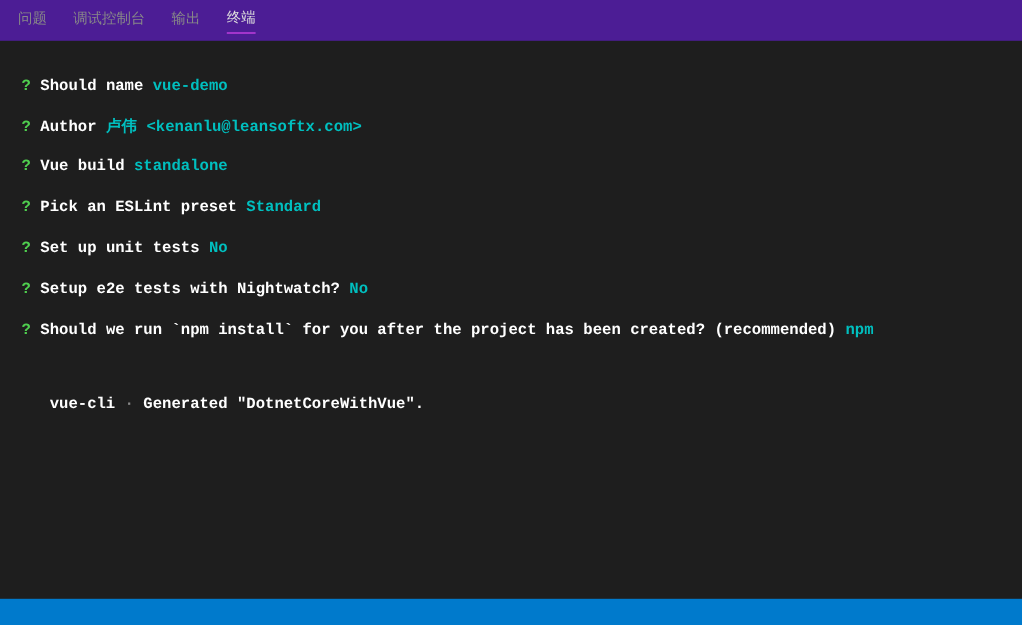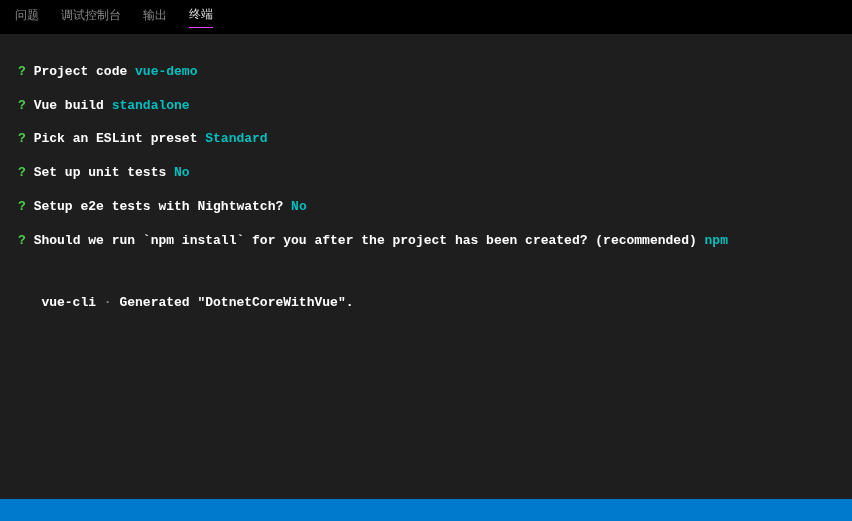--- a/index.html
+++ b/index.html
@@ -11,21 +11,21 @@
       background: #1e1e1e;
       font-family: 'Consolas', 'Monaco', 'Courier New', monospace;
       font-size: 13px;
       color: #cccccc;
       width: 852px;
       height: 521px;
       overflow: hidden;
     }
     .tabs {
       display: flex;
-      background: #000000;
+      background: #4c1d95;
       border-bottom: 1px solid #1e1e1e;
       padding-left: 15px;
       height: 35px;
       align-items: center;
       gap: 22px;
     }
     .tab {
       color: #888;
       font-size: 12px;
       font-family: 'Microsoft YaHei', sans-serif;
@@ -71,21 +71,22 @@
 <body>
 
 <div class="tabs">
   <span class="tab">问题</span>
   <span class="tab">调试控制台</span>
   <span class="tab">输出</span>
   <span class="tab active">终端</span>
 </div>
 
 <div class="terminal-content">
-<div class="question-line"><span class="q-mark">?</span> <span class="prompt-text">Project code</span> <span class="answer-cyan">vue-demo</span></div>
+<div class="question-line"><span class="q-mark">?</span> <span class="prompt-text">Should name</span> <span class="answer-cyan">vue-demo</span></div>
+<div class="question-line"><span class="q-mark">?</span> <span class="prompt-text">Author</span> <span class="answer-cyan">卢伟 &lt;kenanlu@leansoftx.com&gt;</span></div>
 <div class="question-line"><span class="q-mark">?</span> <span class="prompt-text">Vue build</span> <span class="answer-cyan">standalone</span></div>
 <div class="question-line"><span class="q-mark">?</span> <span class="prompt-text">Pick an ESLint preset</span> <span class="answer-cyan">Standard</span></div>
 <div class="question-line"><span class="q-mark">?</span> <span class="prompt-text">Set up unit tests</span> <span class="answer-cyan">No</span></div>
 <div class="question-line"><span class="q-mark">?</span> <span class="prompt-text">Setup e2e tests with Nightwatch?</span> <span class="answer-cyan">No</span></div>
 <div class="question-line"><span class="q-mark">?</span> <span class="prompt-text">Should we run `npm install` for you after the project has been created? (recommended)</span> <span class="answer-cyan">npm</span></div>
 <div class="separator-line"></div>
 <div><span class="white">   vue-cli </span><span class="gray">·</span><span class="white"> Generated "DotnetCoreWithVue".</span></div>
 
 
 

